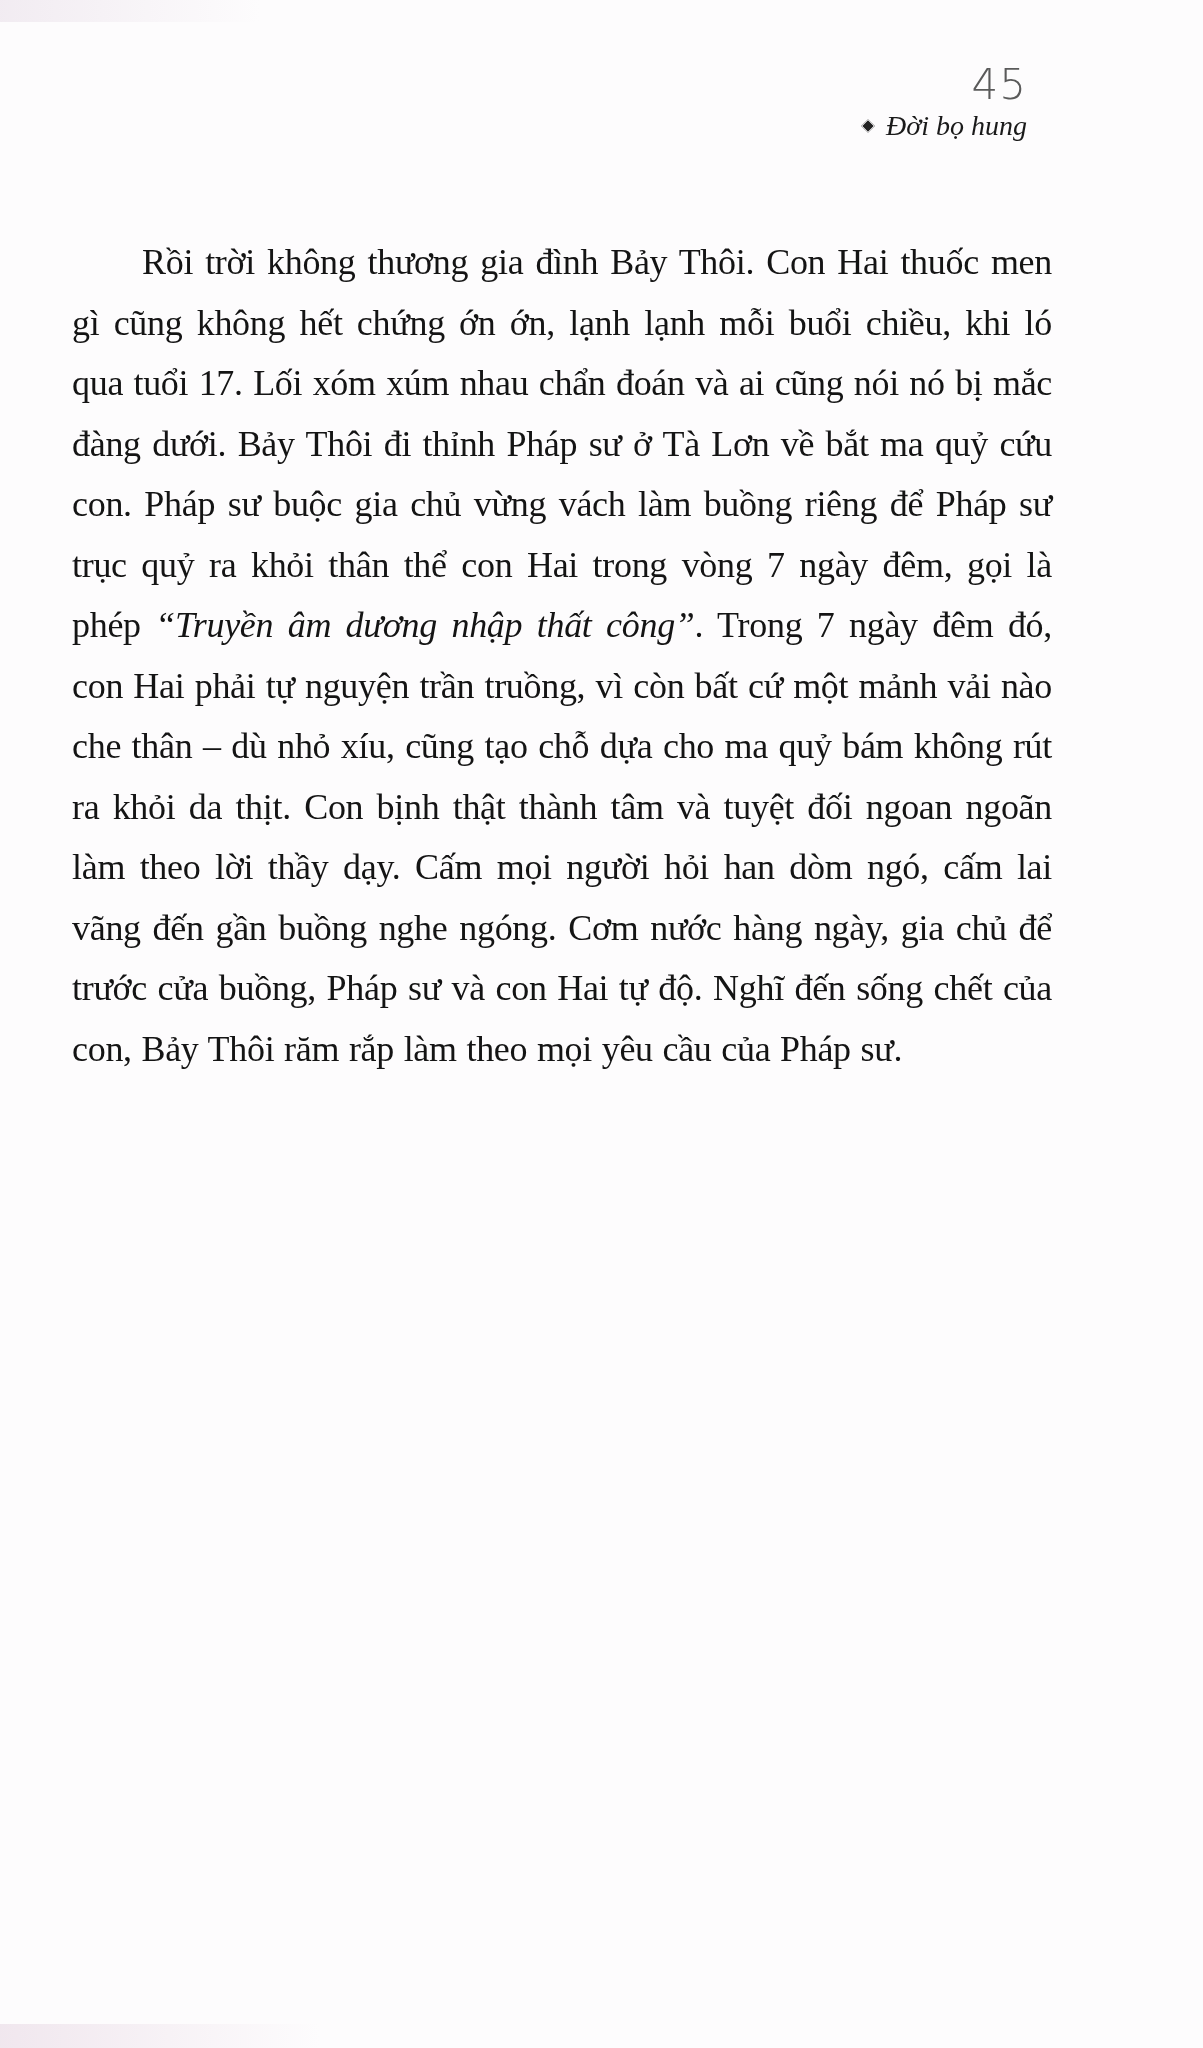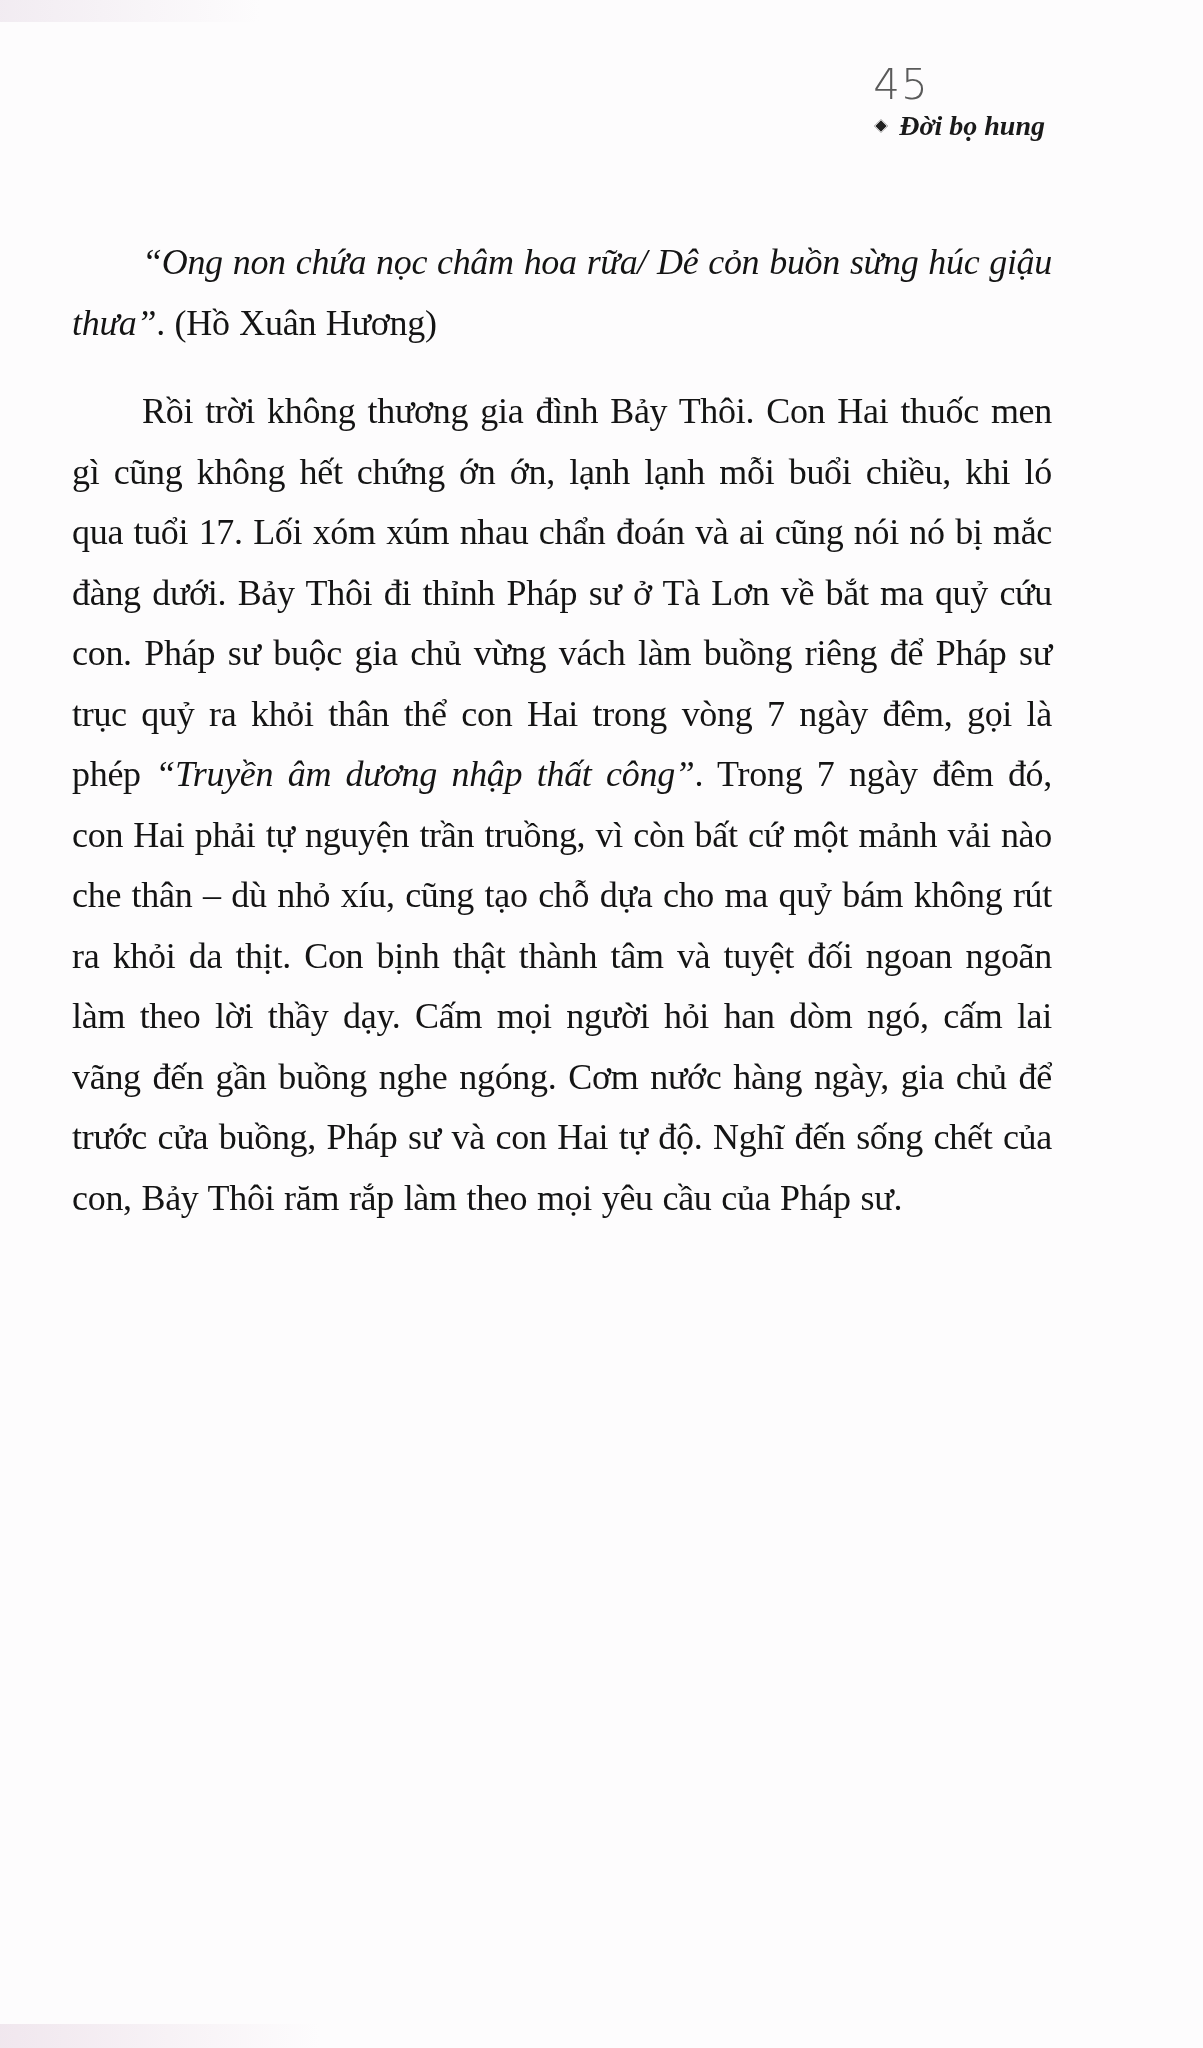--- a/index.html
+++ b/index.html
@@ -22,43 +22,43 @@
     background: linear-gradient(90deg, rgba(220,205,220,0.35), rgba(255,255,255,0));
   }
   .corner-tint-bottom {
     position: absolute;
     left: 0; bottom: 0;
     width: 320px; height: 24px;
     background: linear-gradient(90deg, rgba(225,205,220,0.45), rgba(255,255,255,0));
   }
   .running-head {
     position: absolute;
-    right: 158px;
+    right: 176px;
     top: 62px;
-    text-align: left;
+    text-align: right;
   }
   .page-number {
     display: block;
     font-family: "DejaVu Sans", sans-serif;
     font-weight: 200;
     font-size: 42px;
     line-height: 46px;
     color: #5a5a5a;
     letter-spacing: 1px;
     -webkit-text-stroke: 0px;
   }
   .section-title {
     display: flex;
     align-items: center;
     justify-content: flex-end;
     gap: 10px;
     margin-top: 2px;
     font-family: "Liberation Serif", serif;
     font-style: italic;
-    font-weight: bold;
+    font-weight: normal;
     font-size: 28px;
     line-height: 32px;
     color: #1a1a1a;
   }
   .diamond-icon {
     display: inline-block;
     width: 16px;
     height: 16px;
     position: relative;
   }
@@ -99,18 +99,15 @@
 <header class="running-head">
   <span class="page-number">45</span>
   <div class="section-title">
     <span class="diamond-icon"></span>
     <span>Đời bọ hung</span>
   </div>
 </header>
 
 <main class="body-text">
   <p class="para">
-    <em>“Ong non chứa nọc châm hoa rữa/ Dê cỏn buồn sừng húc giậu thưa”</em><span>. (Hồ Xuân Hương)</span>
-  </p>
-  <p class="para">
     <span>Rồi trời không thương gia đình Bảy Thôi. Con Hai thuốc men gì cũng không hết chứng ớn ớn, lạnh lạnh mỗi buổi chiều, khi ló qua tuổi 17. Lối xóm xúm nhau chẩn đoán và ai cũng nói nó bị mắc đàng dưới. Bảy Thôi đi thỉnh Pháp sư ở Tà Lơn về bắt ma quỷ cứu con. Pháp sư buộc gia chủ vừng vách làm buồng riêng để Pháp sư trục quỷ ra khỏi thân thể con Hai trong vòng 7 ngày đêm, gọi là phép </span><em>“Truyền âm dương nhập thất công”</em><span>. Trong 7 ngày đêm đó, con Hai phải tự nguyện trần truồng, vì còn bất cứ một mảnh vải nào che thân – dù nhỏ xíu, cũng tạo chỗ dựa cho ma quỷ bám không rút ra khỏi da thịt. Con bịnh thật thành tâm và tuyệt đối ngoan ngoãn làm theo lời thầy dạy. Cấm mọi người hỏi han dòm ngó, cấm lai vãng đến gần buồng nghe ngóng. Cơm nước hàng ngày, gia chủ để trước cửa buồng, Pháp sư và con Hai tự độ. Nghĩ đến sống chết của con, Bảy Thôi răm rắp làm theo mọi yêu cầu của Pháp sư.</span>
   </p>
 </main>
 
 </body></html>

